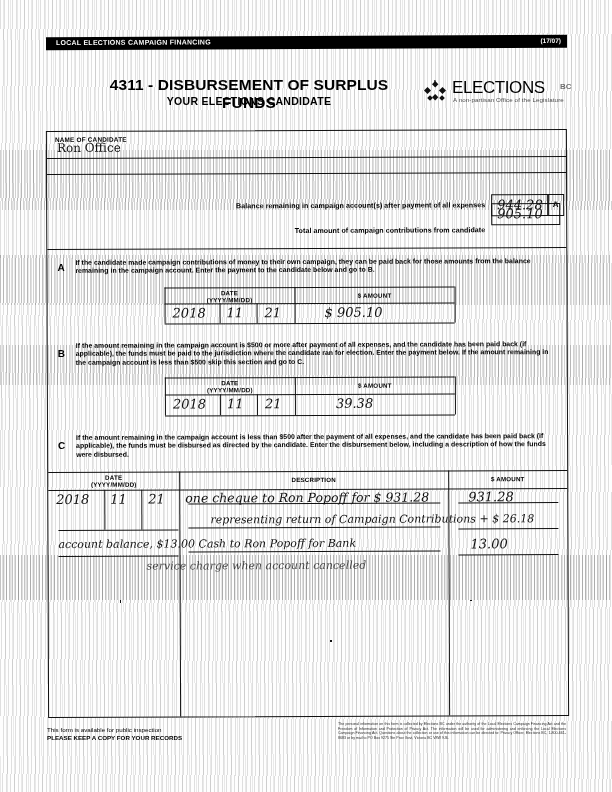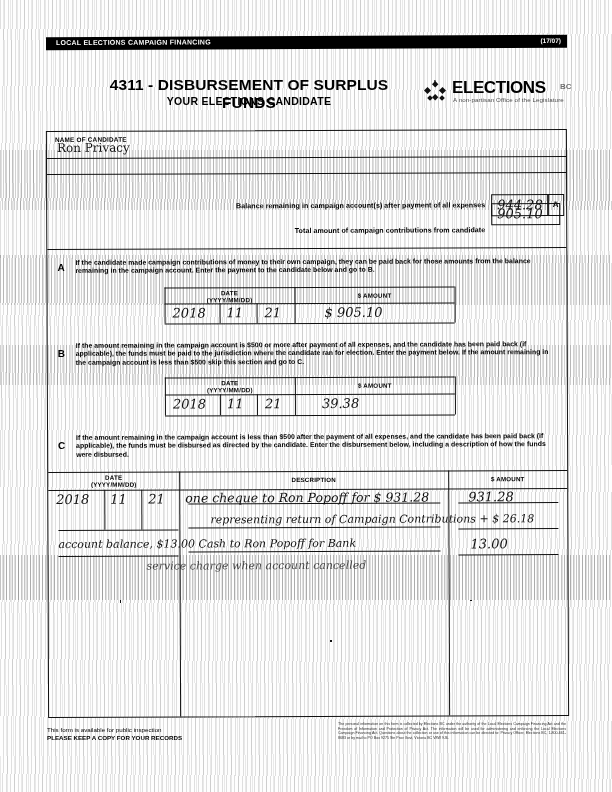--- a/index.html
+++ b/index.html
@@ -27,21 +27,21 @@
 
   
   .title{position:absolute;left:84px;top:76px;width:330px;text-align:center;
          font-size:15.5px;font-weight:bold;letter-spacing:.1px;}
   .subtitle{position:absolute;left:84px;top:95px;width:330px;text-align:center;
             font-size:10.5px;font-weight:bold;letter-spacing:.3px;}
 
   
   .logo{position:absolute;left:424px;top:78px;width:150px;height:30px;}
   .logo-mark{position:absolute;left:0;top:2px;width:26px;height:24px;}
-  .logo-word{position:absolute;left:28px;top:0px;font-size:17px;font-weight:bold;
+  .logo-word{position:absolute;left:28px;top:0px;font-size:17px;font-weight:normal;
              letter-spacing:-0.4px;}
   .logo-bc{position:absolute;left:136px;top:4px;font-size:8px;font-weight:bold;opacity:.55;}
   .logo-tag{position:absolute;left:29px;top:18px;font-size:6.2px;opacity:.72;letter-spacing:.1px;}
 
   
   .frame{position:absolute;left:47px;top:130px;width:519px;height:585px;
          border:1px solid #111;transform:rotate(-0.22deg);}
 
   .fline{position:absolute;background:#111;height:1px;}
   .fvline{position:absolute;background:#111;width:1px;}
@@ -97,21 +97,21 @@
     </svg>
     <div class="logo-word">ELECTIONS</div>
     <div class="logo-bc">BC</div>
     <div class="logo-tag">A non-partisan Office of the Legislature</div>
   </div>
 
   <div class="frame">
 
     <div class="fline" style="left:0;top:26px;width:519px;"></div>
     <div class="fieldlabel" style="left:8px;top:4px;">NAME OF CANDIDATE</div>
-    <div class="handwriting" style="left:10px;top:9px;font-size:12px;font-style:normal;">Ron Privacy</div>
+    <div class="handwriting" style="left:10px;top:9px;font-size:12px;font-style:normal;">Ron Office</div>
 
     <div class="fline" style="left:0;top:42px;width:519px;"></div>
 
     <div class="stmt" style="left:138px;top:71px;width:300px;text-align:right;">Balance remaining in campaign account(s) after payment of all expenses</div>
     <div class="amtbox" style="left:444px;top:64px;width:56px;height:20px;text-decoration:underline;">
       <div class="handwriting" style="left:5px;top:2px;font-size:13px;">944.28</div>
     </div>
     <div class="amtbox boxletter" style="left:500px;top:64px;width:15px;height:20px;line-height:20px;text-align:center;">A</div>
 
     <div class="stmt" style="left:170px;top:96px;width:268px;text-align:right;">Total amount of campaign contributions from candidate</div>
@@ -157,21 +157,21 @@
       <div class="fvline" style="left:55px;top:17px;height:21px;"></div>
       <div class="fvline" style="left:92px;top:17px;height:21px;"></div>
       <div class="colhead" style="left:0;top:2px;width:130px;">
         <span>DATE</span><br>
         <span>(YYYY/MM/DD)</span>
       </div>
       <div class="colhead" style="left:130px;top:5px;width:160px;">$ AMOUNT</div>
       <div class="handwriting" style="left:8px;top:19px;">2018</div>
       <div class="handwriting" style="left:62px;top:19px;">11</div>
       <div class="handwriting" style="left:100px;top:19px;">21</div>
-      <div class="handwriting" style="left:157px;top:19px;">39.38</div>
+      <div class="handwriting" style="left:171px;top:19px;">39.38</div>
     </div>
 
     <div class="secletter" style="left:10px;top:308px;">C</div>
     <div class="sectext" style="left:28px;top:302px;width:480px;">If the amount remaining in the campaign account is less than $500 after the payment of all expenses, and the candidate has been paid back (if applicable), the funds must be disbursed as directed by the candidate. Enter the disbursement below, including a description of how the funds were disbursed.</div>
 
     <div style="position:absolute;left:0px;top:340px;width:519px;height:245px;">
       <div class="fline" style="left:0;top:0;width:519px;"></div>
       <div class="fline" style="left:0;top:18px;width:519px;"></div>
       <div class="fvline" style="left:131px;top:0;height:245px;"></div>
       <div class="fvline" style="left:400px;top:0;height:245px;"></div>

